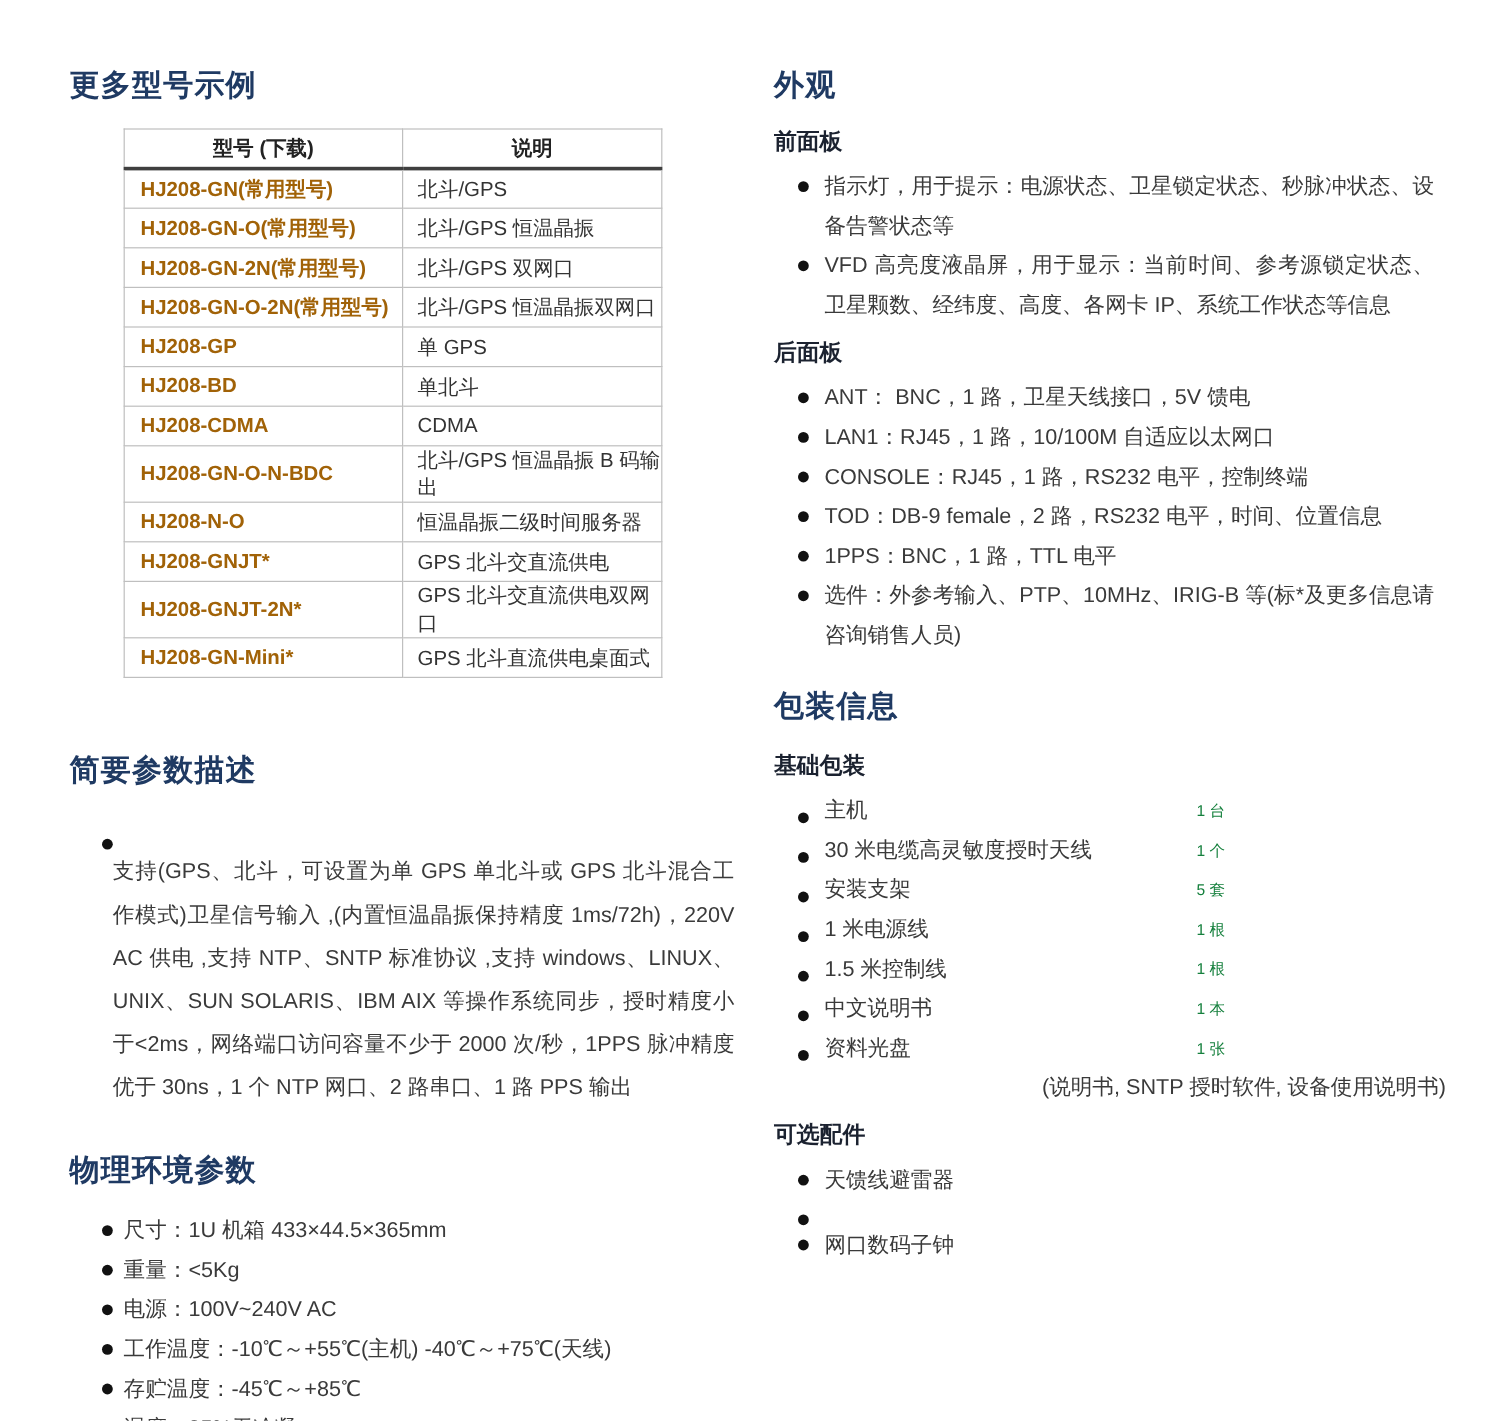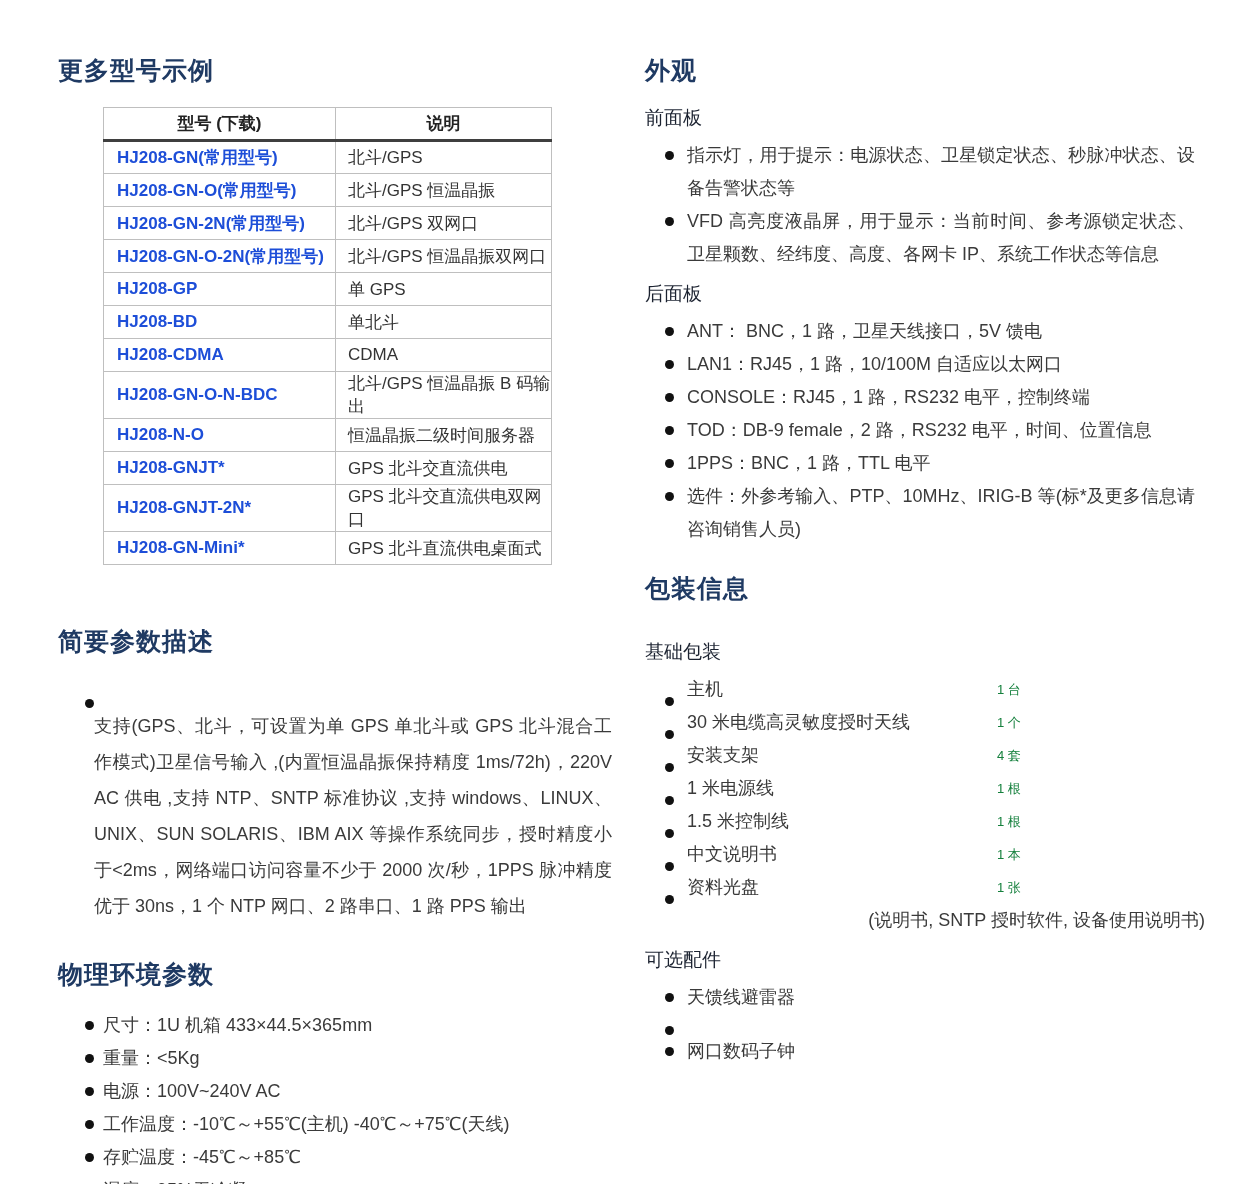--- a/index.html
+++ b/index.html
@@ -4,32 +4,32 @@
 <style>
   * { margin:0; padding:0; box-sizing:border-box; }
   html,body { width:1240px; height:1184px; background:#ffffff;
     font-family:"Liberation Sans", sans-serif; color:#3a3a3a; }
   .page { position:relative; width:1240px; height:1184px; overflow:hidden; }
 
   .col-left  { position:absolute; left:58px;  top:10px; width:572px; }
   .col-right { position:absolute; left:645px; top:10px; width:560px; }
 
   .h1 { font-size:25px; font-weight:bold; color:#1f3a63; letter-spacing:1px;margin-top:44px; }
-  .sub { font-size:19px; font-weight:normal; color:#1b2230; }
+  .sub { font-size:19px; font-weight:bold; color:#1b2230; }
 
   
   table.models { border-collapse:collapse; margin:20px 0 0 45px; width:448px;
     table-layout:fixed;border-radius:30px; }
   table.models col.c1 { width:232px; }
   table.models col.c2 { width:216px; }
   table.models th, table.models td { border:1px solid #bfbfbf; height:33px;
     font-size:17px; vertical-align:middle; }
   table.models th { text-align:center; font-weight:bold; color:#222;
     border-bottom:3px solid #3f3f3f; }
-  table.models td.model { font-weight:bold; color:#1d4ed8; padding-left:13px; }
+  table.models td.model { font-weight:bold; color:#a16207; padding-left:13px; }
   table.models td.desc  { color:#333; padding-left:12px; }
 
   
   .brow { display:flex; align-items:flex-start; }
   .dot { flex:0 0 auto; width:9px; height:9px; border-radius:50%;
     background:#111; margin-top:12px; }
   .btext { font-size:18px; line-height:33px; color:#3a3a3a; }
 
   
   .brief-head { margin-top:60px; }
@@ -39,23 +39,23 @@
   .phys-head { margin-top:34px; }
   .phys-list { margin-top:18px; padding-left:27px; }
   .phys-list .brow .btext { margin-left:9px; }
 
   
   .front-head { margin-top:18px; }
   .panel-list { margin-top:8px; padding-left:20px; }
   .panel-list .brow .btext { margin-left:13px; width:508px; text-align:justify; }
   .rear-head { margin-top:10px; }
   .pack-head { margin-top:26px; }
-  .basic-head { margin-top:34px; }
+  .basic-head { margin-top:20px; }
   .pack-list { margin-top:8px; padding-left:20px; }
-  .pack-row { display:flex; align-items:flex-end; }
+  .pack-row { display:flex; align-items:center; }
   .pack-row .name { margin-left:13px; flex:0 0 auto; }
   .pack-row .qty { position:absolute; left:332px; font-size:13px;
     line-height:33px; color:#15803d; }
   .pack-row { position:relative; }
   .pack-note { font-size:18px; line-height:33px; color:#3a3a3a;
     padding-left:33px;text-align:right; }
   .opt-head { margin-top:10px; }
   .opt-list { margin-top:8px; padding-left:20px; }
   .opt-list .brow .btext { margin-left:13px; }
 </style>
@@ -260,21 +260,21 @@
 
         <div class="brow pack-row">
           <span class="dot"></span>
           <span class="btext name">30 米电缆高灵敏度授时天线</span>
           <span class="qty">1 个</span>
         </div>
 
         <div class="brow pack-row">
           <span class="dot"></span>
           <span class="btext name">安装支架</span>
-          <span class="qty">4 套</span>
+          <span class="qty">5 套</span>
         </div>
 
         <div class="brow pack-row">
           <span class="dot"></span>
           <span class="btext name">1 米电源线</span>
           <span class="qty">1 根</span>
         </div>
 
         <div class="brow pack-row">
           <span class="dot"></span>

